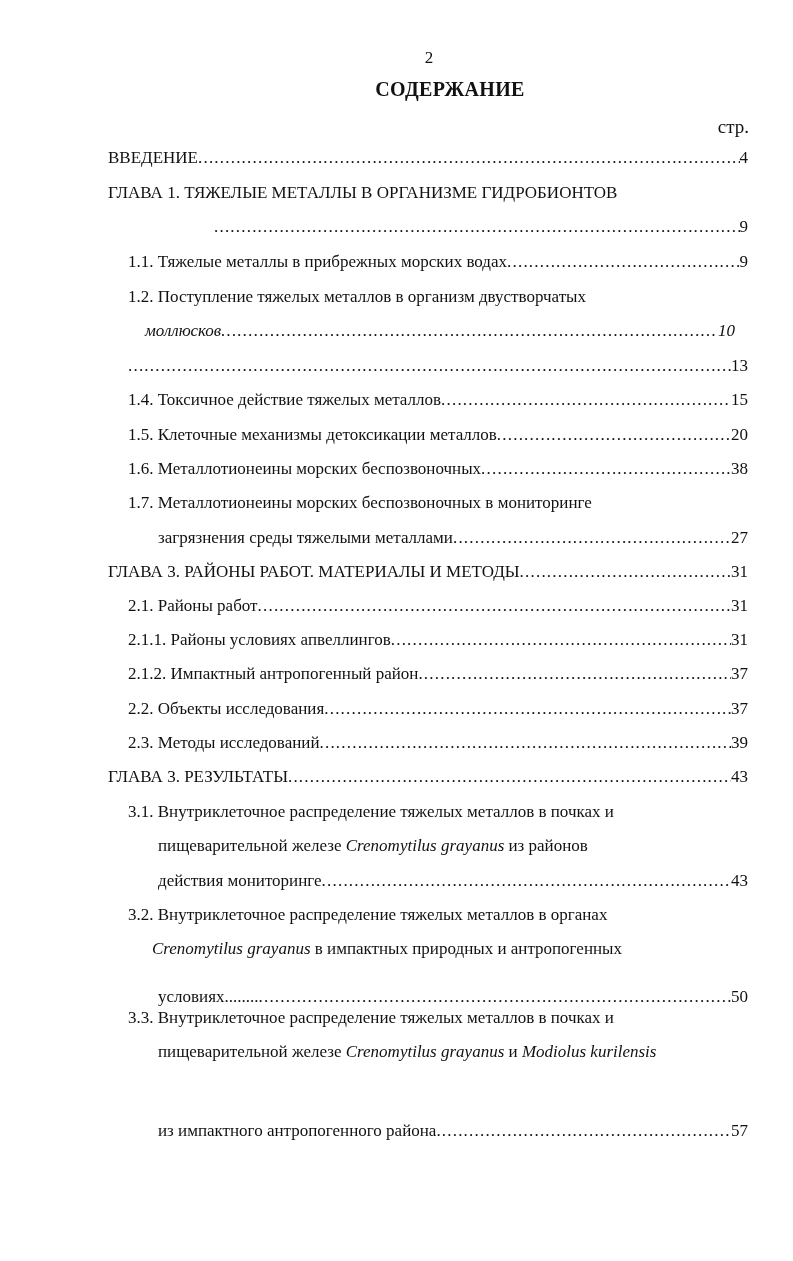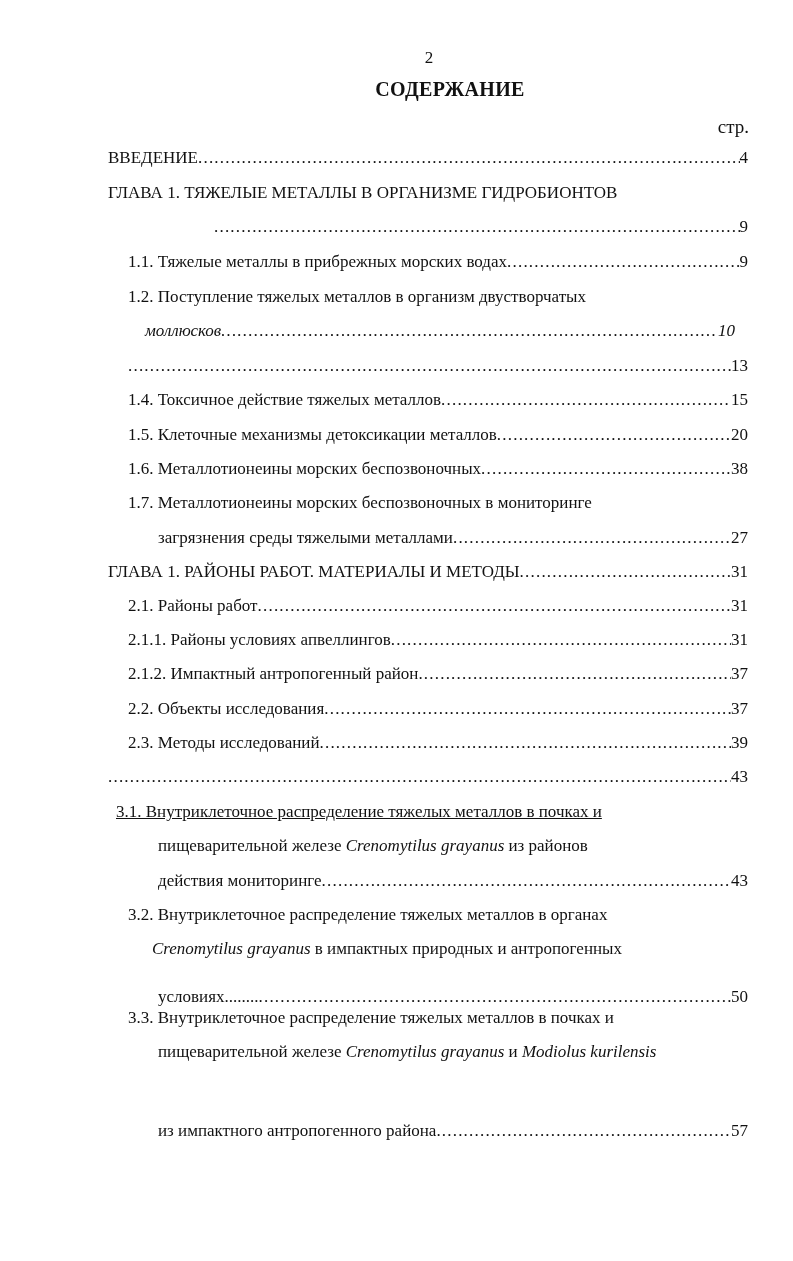--- a/index.html
+++ b/index.html
@@ -126,21 +126,21 @@
   <div class="entry" style="top:526px;left:158px;width:590px;">
     <div class="row">
         <span class="text">загрязнения среды тяжелыми металлами</span>
         <span class="leader"></span>
         <span class="pg">27</span>
       </div>
   </div>
 
   <div class="entry" style="top:560px;left:108px;width:640px;">
     <div class="row">
-        <span class="text">ГЛАВА 1. РАЙОНЫ РАБОТ. МАТЕРИАЛЫ И МЕТОДЫ</span>
+        <span class="text">ГЛАВА 3. РАЙОНЫ РАБОТ. МАТЕРИАЛЫ И МЕТОДЫ</span>
         <span class="leader"></span>
         <span class="pg">31</span>
       </div>
   </div>
 
   <div class="entry" style="top:594px;left:128px;width:620px;">
     <div class="row">
         <span class="text">2.1. Районы работ</span>
         <span class="leader"></span>
         <span class="pg">31</span>
@@ -174,26 +174,27 @@
   <div class="entry" style="top:731px;left:128px;width:620px;">
     <div class="row">
         <span class="text">2.3. Методы исследований </span>
         <span class="leader"></span>
         <span class="pg">39</span>
       </div>
   </div>
 
   <div class="entry" style="top:765px;left:108px;width:640px;">
     <div class="row">
+        <span class="text">ГЛАВА 3. РЕЗУЛЬТАТЫ</span>
         <span class="leader"></span>
         <span class="pg">43</span>
       </div>
   </div>
 
-  <div class="entry" style="top:800px;left:116px;width:620px;text-decoration:underline;">
+  <div class="entry" style="top:800px;left:128px;width:620px;">
     <div class="row">
         <span class="text">3.1. Внутриклеточное распределение тяжелых металлов в почках и</span>
       </div>
   </div>
   <div class="entry" style="top:834px;left:158px;width:590px;">
     <div class="row">
         <span class="text">пищеварительной железе <i>Crenomytilus grayanus</i> из районов</span>
       </div>
   </div>
   <div class="entry" style="top:869px;left:158px;width:590px;">

